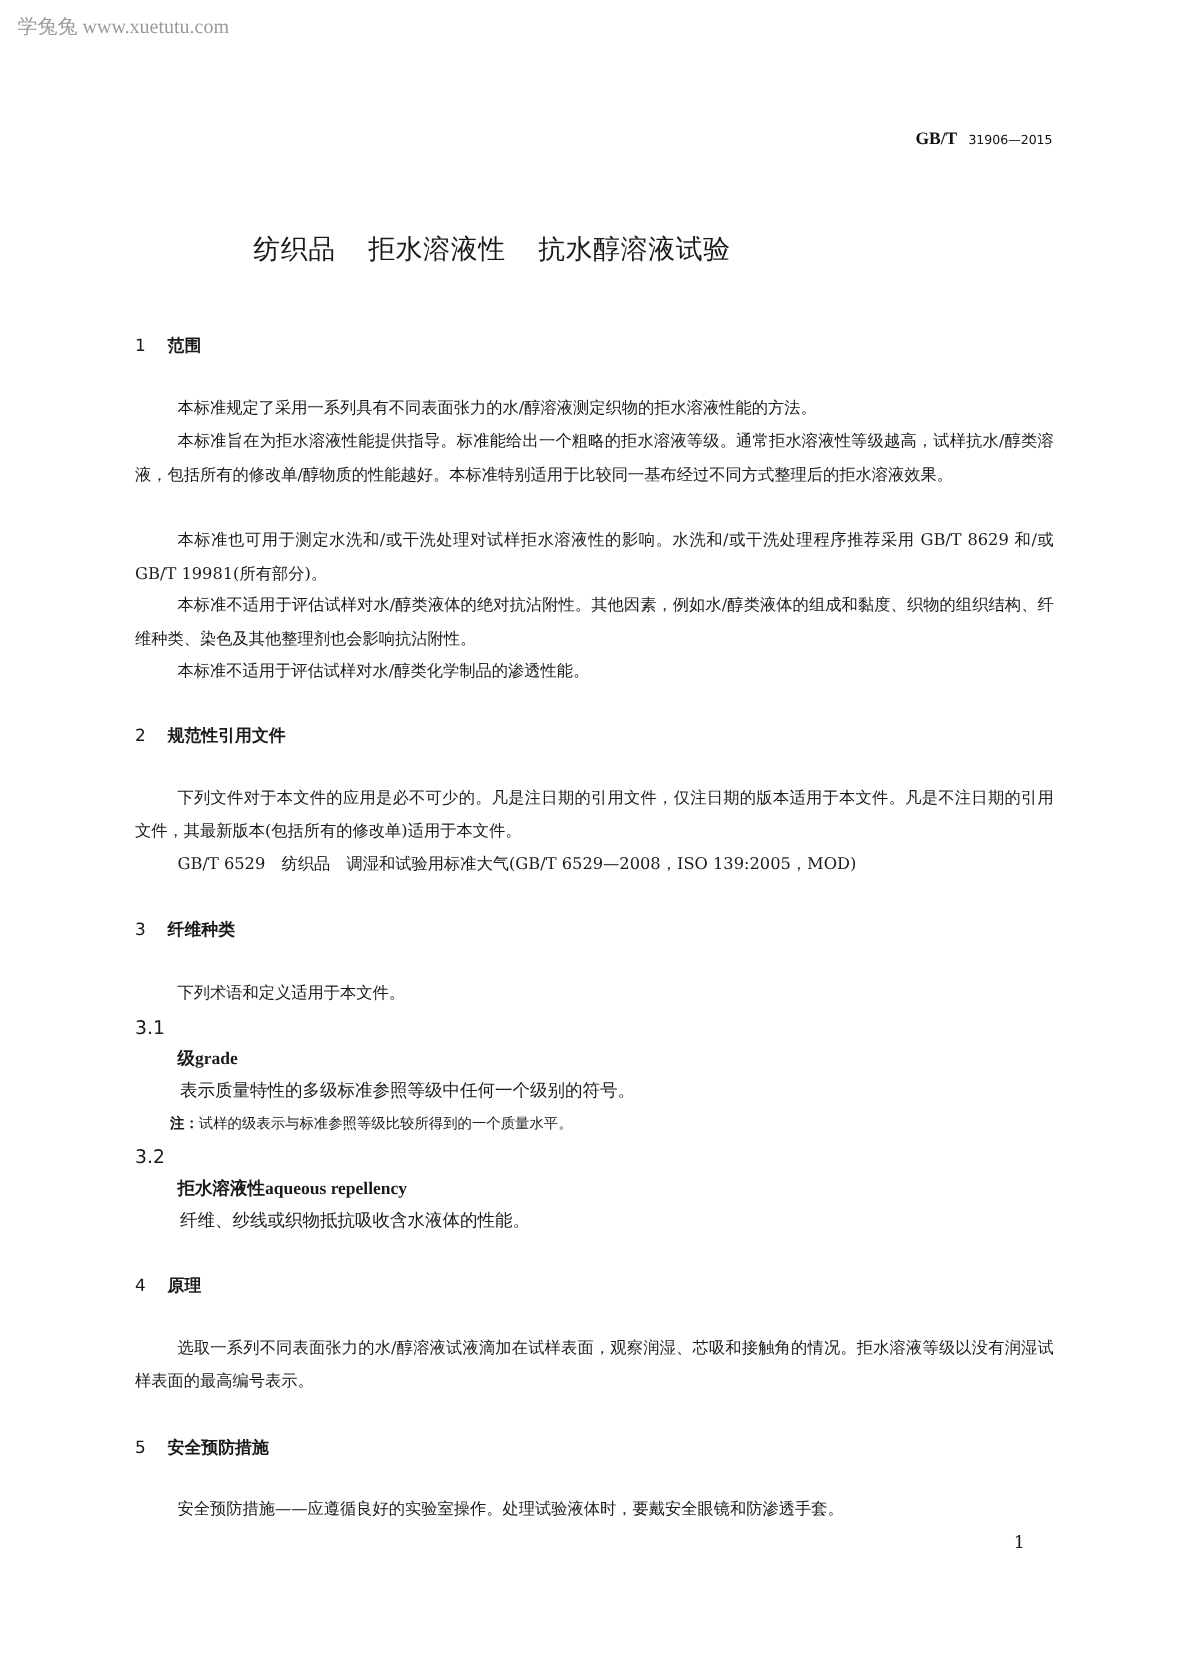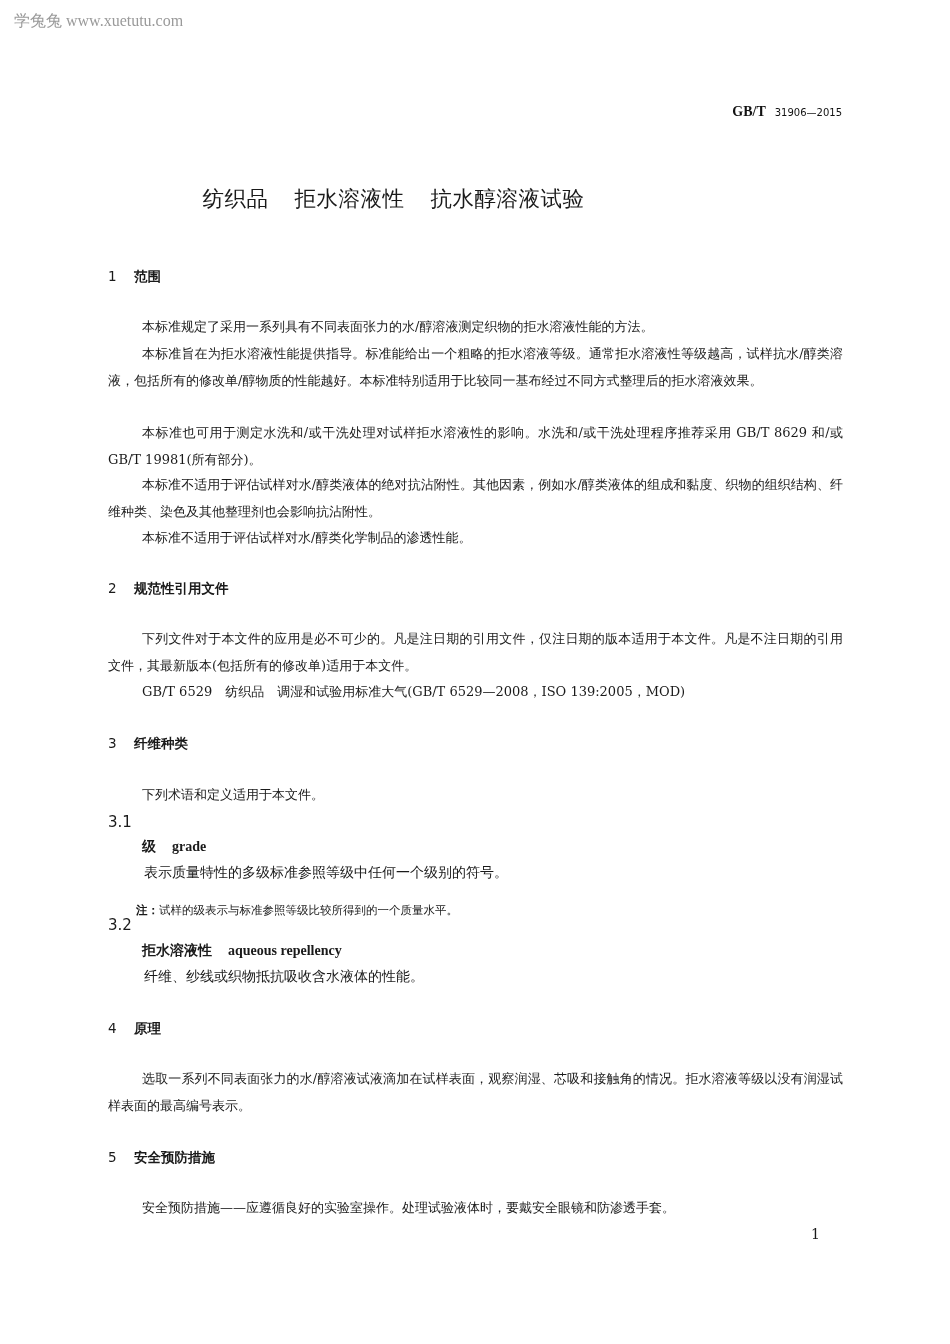--- a/index.html
+++ b/index.html
@@ -29,23 +29,23 @@
   }
   .h .n { font-weight: normal; display: inline-block; width: 26px; }
   .p {
     left: 108px; width: 735px; font-size: 13px; line-height: 26.5px;
     white-space: normal; text-align: justify; text-justify: inter-character;
   }
   .p.indent { text-indent: 34px; }
   .sub { left: 108px; font-size: 15px; font-family: "DejaVu Sans", sans-serif; }
   .term { left: 142px; font-size: 14px; }
   .term .zh { font-family: "DejaVu Sans", sans-serif; font-weight: bold; }
-  .term .en { font-family: "Liberation Serif", serif; font-weight: bold; margin-left: 16px; }
+  .term .en { font-family: "Liberation Serif", serif; font-weight: bold; }
   .def { left: 144px; font-size: 14px; }
-  .note { left: 136px; font-size: 11.5px; margin-top: 12px; }
+  .note { left: 136px; font-size: 11.5px; }
   .note b { font-family: "DejaVu Sans", sans-serif; }
   .pageno { right: 130px; top: 1226px; font-size: 14px; }
 </style>
 </head>
 <body>
 
 <div class="abs watermark">学兔兔 www.xuetutu.com</div>
 
 <div class="abs stdno">
   <b>GB/T</b>&nbsp;

